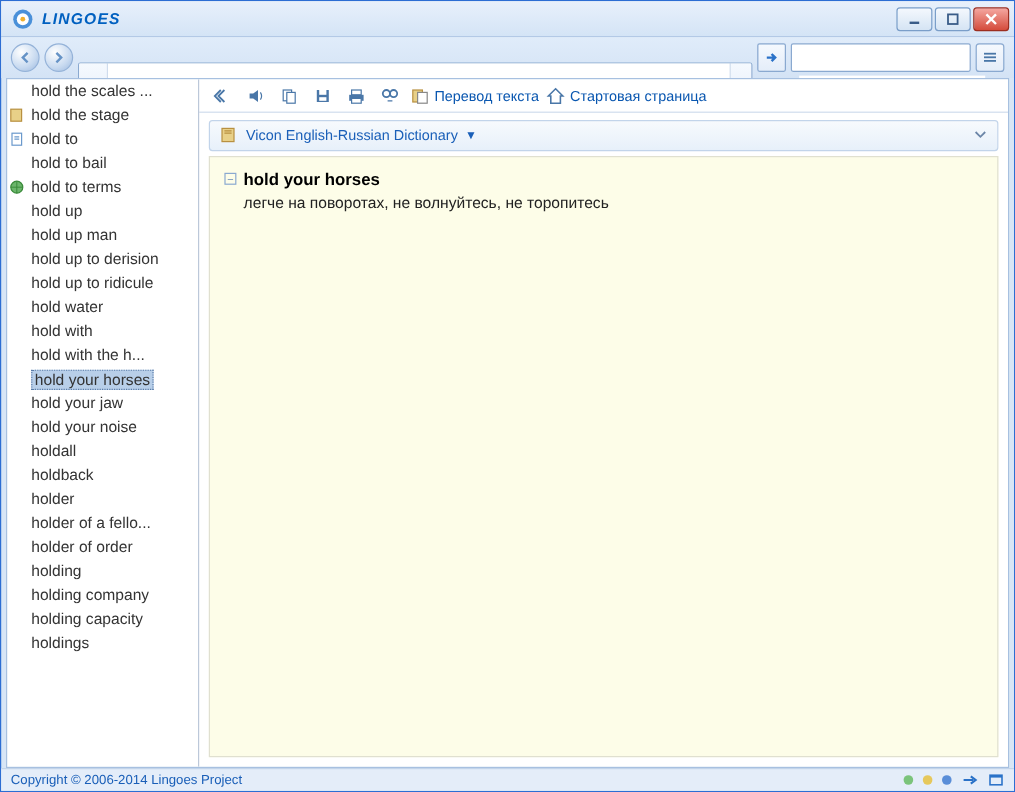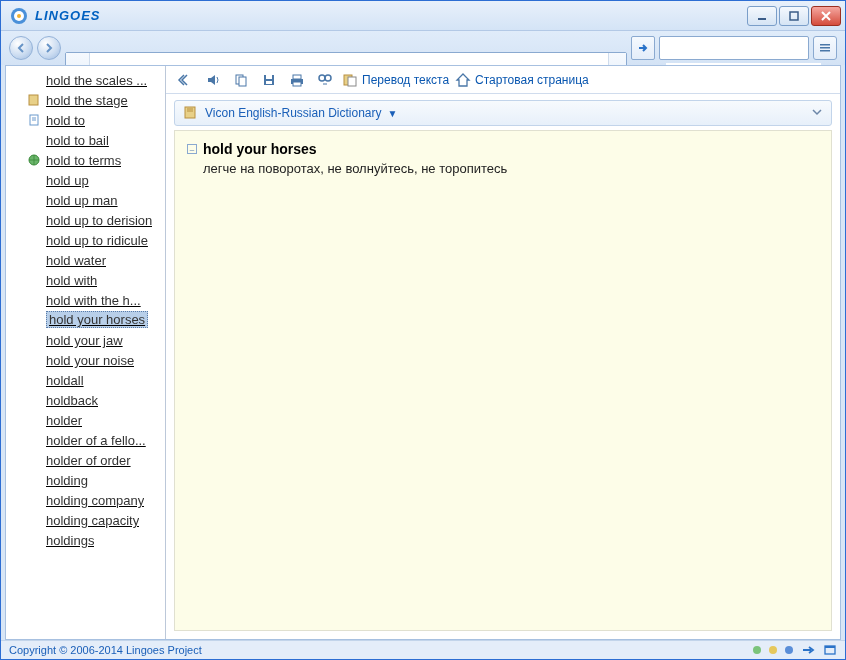--- a/index.html
+++ b/index.html
@@ -25,21 +25,21 @@
   .go-btn svg{width:12px;height:12px;}
   .websearch { width:150px; height:24px; border:1px solid #8aa9d0; background:#fff; border-radius:2px; display:flex; align-items:center; padding:0 6px; }
   .websearch input { border:none; outline:none; flex:1; color:#888; font-size:12px;margin-top:44px; }
   .mag-btn { display:flex; align-items:center; cursor:pointer; }
   .mag-btn svg{width:14px;height:14px;}
   .menu-btn { width:24px; height:24px; border:1px solid #8aa9d0; border-radius:3px; background:linear-gradient(to bottom,#f5f9fe,#e4edf9); display:flex; align-items:center; justify-content:center; cursor:pointer; }
   .menu-btn svg{width:14px;height:14px;}
   .content { flex:1; display:flex; background:#fff; border:1px solid #a7c0e0; margin:0 4px; overflow:hidden; }
   .sidebar { width:160px; border-right:1px solid #bcc8d9; display:flex; flex-direction:column; position:relative; }
   .wordlist { flex:1; overflow-y:auto; overflow-x:hidden; padding:2px 0; }
-  .wordlist-row { display:flex; align-items:flex-end; height:20px; padding-left:20px; gap:4px; cursor:pointer; white-space:nowrap; overflow:hidden; text-overflow:ellipsis;text-decoration:underline; }
+  .wordlist-row { display:flex; align-items:flex-start; height:20px; padding-left:0; gap:4px; cursor:pointer; white-space:nowrap; overflow:hidden; text-overflow:ellipsis; }
   .wordlist-row .wicon { width:16px; height:16px; flex-shrink:0; display:flex; align-items:center; justify-content:center; }
   .wordlist-row .wicon svg{width:14px;height:14px;}
   .wordlist-row .wtext { font-size:13px; color:#333; overflow:hidden; text-overflow:ellipsis; }
   .wordlist-row.selected .wtext { background:#b8cfe9; border:1px dotted #5a7ca8; padding:0 2px; }
   .wordlist::-webkit-scrollbar { width:17px; }
   .wordlist::-webkit-scrollbar-track { background:#e8eef7; border-left:1px solid #cfdced; }
   .wordlist::-webkit-scrollbar-thumb { background:linear-gradient(to right,#dce6f4,#c0d1e8); border:1px solid #99b3d4; border-radius:2px; }
   .wordlist::-webkit-scrollbar-button { height:17px; background:linear-gradient(to bottom,#f0f5fc,#d2e0f1); border:1px solid #99b3d4; }
   .main { flex:1; display:flex; flex-direction:column; }
   .toolbar { height:28px; display:flex; align-items:center; gap:6px; padding:0 8px; border-bottom:1px solid #d0dced; }

